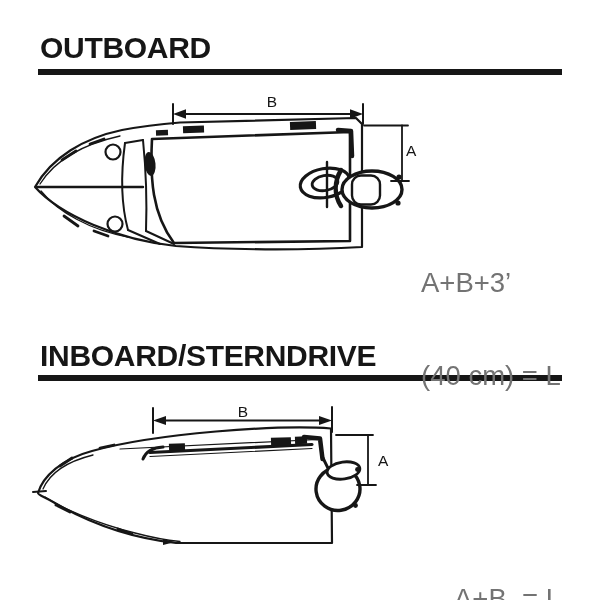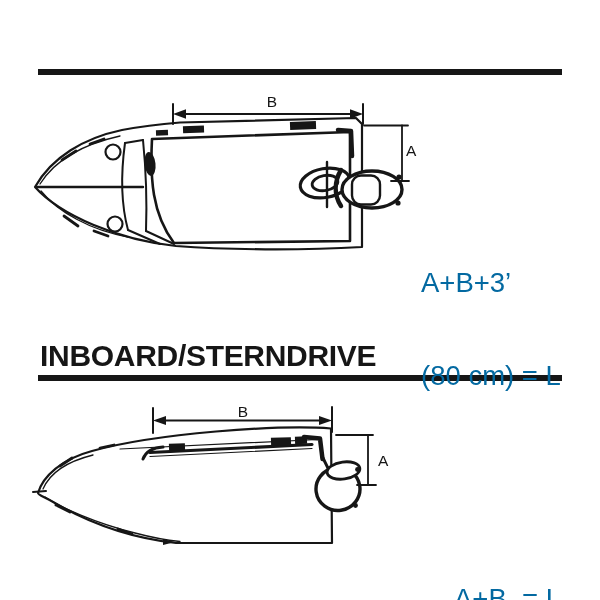--- a/index.html
+++ b/index.html
@@ -28,37 +28,38 @@
     left:38px;
     width:524px;height:6px;
     background:#161616;
   }
   #rule-outboard{top:69px;}
   #rule-inboard{top:375px;}
   .formula{
     position:absolute;
     font-size:27.5px;
     line-height:31px;
-    color:#0369a1;
+    color:#737373;
     white-space:pre;
   }
   #formula-outboard{left:421px;top:205px;}
   #formula-inboard{left:454px;top:521px;}
   svg{position:absolute;left:0;top:0;}
   svg text{
     font-family:"Liberation Sans", sans-serif;
     font-size:15.5px;
     fill:#161616;
   }
 </style>
 </head>
 <body>
 
 <div id="stage">
 
+  <div class="section-title" id="title-outboard">OUTBOARD</div>
   <div class="heading-rule" id="rule-outboard"></div>
 
   <div class="section-title" id="title-inboard">INBOARD/STERNDRIVE</div>
   <div class="heading-rule" id="rule-inboard"></div>
 
   <svg width="600" height="600" viewBox="0 0 600 600">
     <g stroke="#161616" fill="none" stroke-linecap="round" stroke-linejoin="round">
 
       <g>
 
@@ -177,20 +178,20 @@
           <path stroke-width="1.8" d="M 368 435 L 368 485"></path>
           <path stroke-width="1.8" d="M 357 485 L 376 485"></path>
           <text x="378" y="466" stroke="none" fill="#161616">A</text>
         </g>
       </g>
     </g>
   </svg>
 
   <div class="formula" id="formula-outboard">
     <div>A+B+3’</div>
-    <div>(80 cm) = L</div>
+    <div>(40 cm) = L</div>
   </div>
 
   <div class="formula" id="formula-inboard">
     <div>A+B  = L</div>
   </div>
 
 </div>
 
 </body></html>

